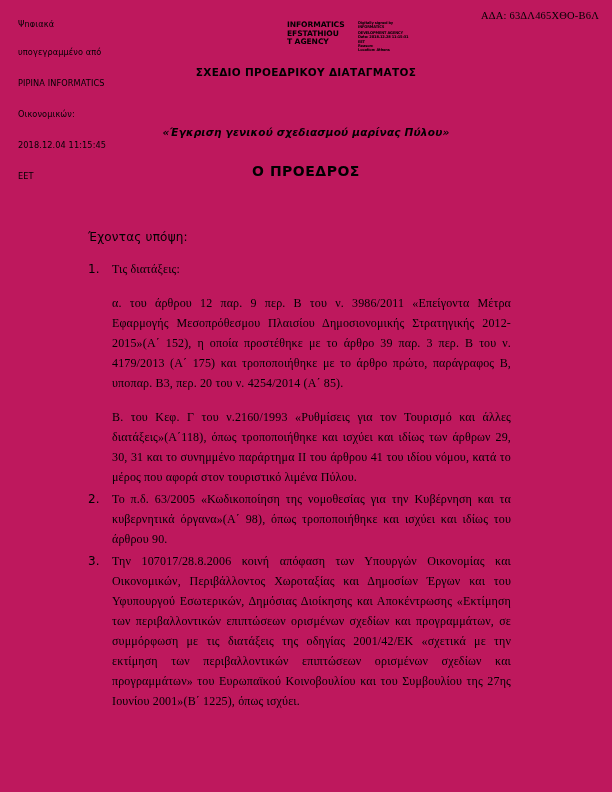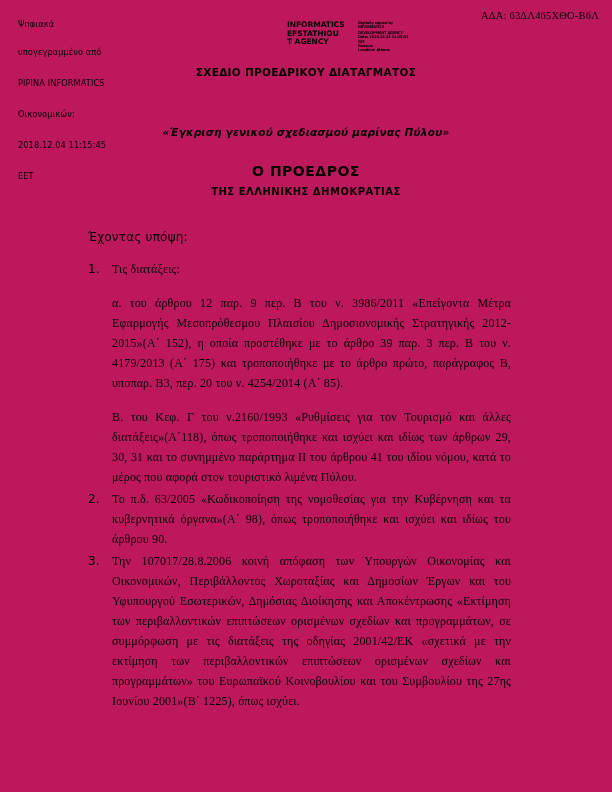--- a/index.html
+++ b/index.html
@@ -187,21 +187,20 @@
       <div>Date: 2018.12.28 11:15:31</div>
       <div>EET</div>
       <div>Reason:</div>
       <div>Location: Athens</div>
     </div>
   </div>
 
   <div class="doc-title">ΣΧΕΔΙΟ ΠΡΟΕΔΡΙΚΟΥ ΔΙΑΤΑΓΜΑΤΟΣ</div>
   <div class="subtitle-main">«Έγκριση γενικού σχεδιασμού μαρίνας Πύλου»</div>
   <div class="sub-president">Ο ΠΡΟΕΔΡΟΣ</div>
-  <div class="sub-republic">ΤΗΣ ΕΛΛΗΝΙΚΗΣ ΔΗΜΟΚΡΑΤΙΑΣ</div>
 
   <div class="body-area">
 
     <p class="intro">Έχοντας υπόψη:</p>
 
     <ol class="num-list">
 
       <li class="num-item">
         <span class="num-marker">1.</span>
         <div class="num-body">

